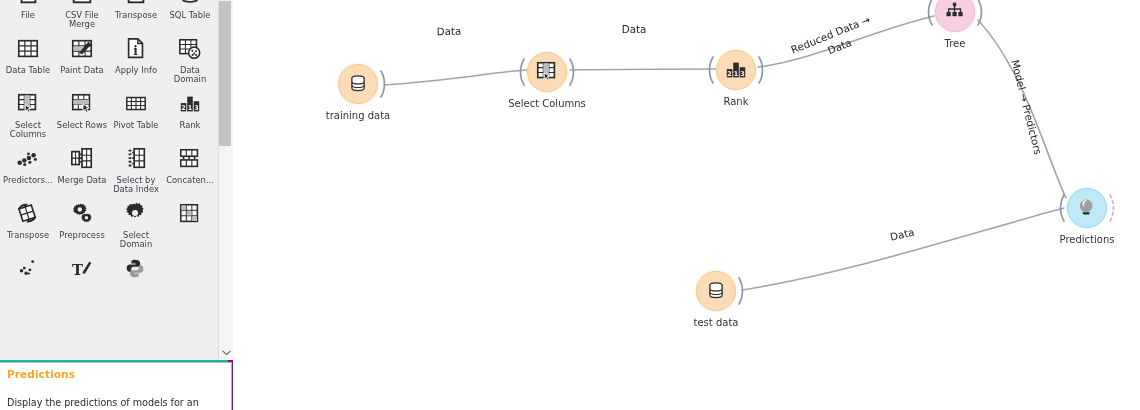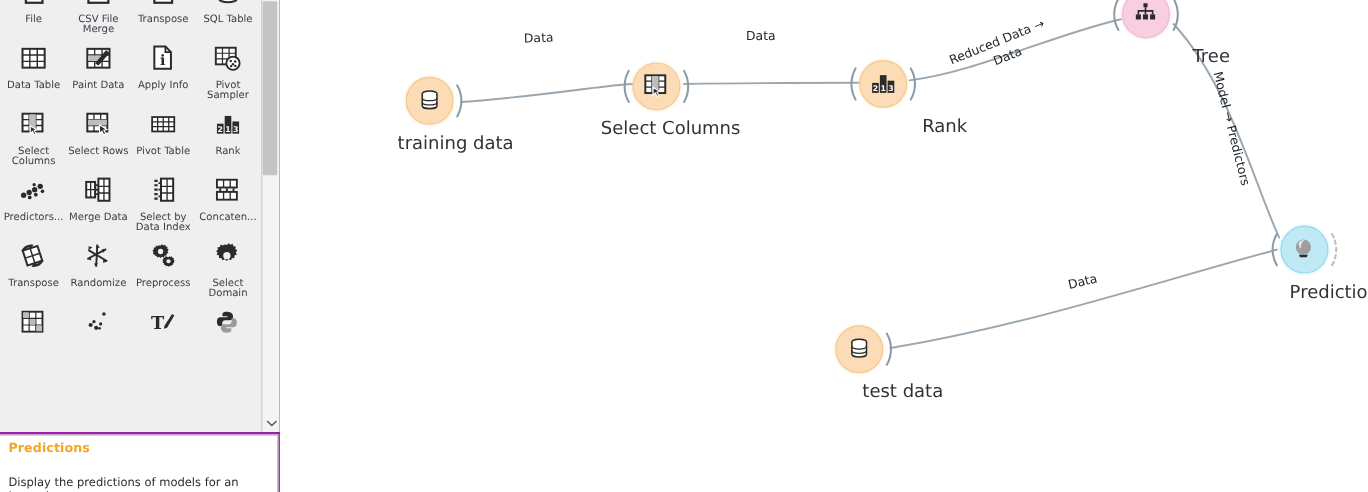--- a/index.html
+++ b/index.html
@@ -7,22 +7,22 @@
     width:1140px;height:410px;overflow:hidden;
     background:#ffffff;
     font-family:"DejaVu Sans","Liberation Sans",sans-serif;
     -webkit-font-smoothing:antialiased;
   }
   #app{position:relative;width:1140px;height:410px;}
 
   
   #sidebar{
     position:absolute;left:0;top:0;width:233px;height:410px;
-    background:#a21caf;
-    border-right:1px solid #701a75;
+    background:#14b8a6;
+    border-right:5px solid #701a75;
     box-sizing:border-box;
   }
   #widget-grid{
     position:absolute;left:0;top:0;width:218px;height:360px;
     overflow:hidden;
     background:#efefef;
   }
   .grid-inner{
     position:relative;
     width:218px;
@@ -110,22 +110,22 @@
   .node-glow{
     position:absolute;left:-22px;top:-22px;width:44px;height:44px;border-radius:50%;
   }
   .glow-orange{background:radial-gradient(circle,rgba(250,210,160,.55) 55%,rgba(250,210,160,0) 72%);}
   .glow-pink{background:radial-gradient(circle,rgba(244,190,216,.55) 55%,rgba(244,190,216,0) 72%);}
   .glow-blue{background:radial-gradient(circle,rgba(170,226,243,.55) 55%,rgba(170,226,243,0) 72%);}
   .node-caption{
     position:absolute;
     left:-70px;
     width:140px;
-    text-align:right;
-    font-size:15px;
+    text-align:center;
+    font-size:10px;
     color:#2f3338;
     white-space:nowrap;
   }
   .node-ico svg{display:block;}
   .port{position:absolute;pointer-events:none;}
 </style>
 </head>
 <body>
 
 <div id="app">
@@ -207,21 +207,21 @@
                 <rect x="2" y="3" width="18" height="15" fill="#fff" stroke="#2b2b2b" stroke-width="1.7"></rect>
                 <path d="M2 8 h18 M2 13 h18 M8 3 v15 M14 3 v15" stroke="#2b2b2b" stroke-width="1.1"></path>
                 <circle cx="17.5" cy="17" r="6" fill="#fff" stroke="#2b2b2b" stroke-width="1.7"></circle>
                 <circle cx="15.5" cy="15" r="1.1" fill="#2b2b2b"></circle>
                 <circle cx="19.5" cy="15.5" r="1.1" fill="#2b2b2b"></circle>
                 <circle cx="17.5" cy="18" r="1.1" fill="#2b2b2b"></circle>
                 <circle cx="15.8" cy="19.6" r="1.1" fill="#2b2b2b"></circle>
                 <circle cx="19.6" cy="19.4" r="1.1" fill="#2b2b2b"></circle>
               </svg>
             </div>
-            <div class="widget-label">Pivot Sampler</div>
+            <div class="widget-label">Data Domain</div>
           </div>
           <div class="widget-cell">
             <div class="widget-ico">
               <svg width="24" height="24" viewBox="0 0 26 26">
                 <rect x="3" y="3" width="18" height="16" fill="#fff" stroke="#2b2b2b" stroke-width="1.8"></rect>
                 <path d="M3 8.3 h18 M3 13.6 h18 M9 3 v16 M15 3 v16" stroke="#2b2b2b" stroke-width="1.2"></path>
                 <rect x="9" y="3.6" width="6" height="15" fill="#bdbdbd"></rect>
                 <path d="M10 14 l0 7 2-2 1.5 3 1.6-.9 -1.6-3 2.5-.6z" fill="#2b2b2b" stroke="#fff" stroke-width="1"></path>
               </svg>
             </div>
@@ -315,38 +315,20 @@
               <svg width="24" height="24" viewBox="0 0 26 26">
                 <g transform="rotate(-18 12 12)">
                   <rect x="5" y="5" width="14" height="14" fill="#fff" stroke="#2b2b2b" stroke-width="1.8"></rect>
                   <path d="M12 5 v14 M5 12 h14" stroke="#2b2b2b" stroke-width="1.3"></path>
                 </g>
                 <path d="M3 8 a9 9 0 0 1 8-5 l-1.5 3" fill="none" stroke="#2b2b2b" stroke-width="2.2"></path>
                 <path d="M21 16 a9 9 0 0 1-8 5 l1.5-3" fill="none" stroke="#2b2b2b" stroke-width="2.2"></path>
               </svg>
             </div>
             <div class="widget-label">Transpose</div>
-          </div>
-          <div class="widget-cell">
-            <div class="widget-ico">
-              <svg width="24" height="24" viewBox="0 0 26 26">
-                <g stroke="#2b2b2b" stroke-width="1.7" fill="none">
-                  <path d="M3 15 L20 6"></path>
-                  <path d="M4 7 L21 17"></path>
-                  <path d="M12 2 L11 22"></path>
-                </g>
-                <path d="M20 6 l-4 .2 1.4 3.2z" fill="#2b2b2b"></path>
-                <path d="M3 15 l3.6 1.4 -.6-3.4z" fill="#2b2b2b"></path>
-                <path d="M21 17 l-3.6 1.7 -.2-3.5z" fill="#2b2b2b"></path>
-                <path d="M4 7 l.2-3.6 3.4 1z" fill="#2b2b2b"></path>
-                <path d="M11 22 l-2.2-3 3.6-.2z" fill="#2b2b2b"></path>
-                <path d="M12 2 l2.3 2.9 -3.6.3z" fill="#2b2b2b"></path>
-              </svg>
-            </div>
-            <div class="widget-label">Randomize</div>
           </div>
           <div class="widget-cell">
             <div class="widget-ico">
               <svg width="24" height="24" viewBox="0 0 26 26">
                 <path d="M9 2.5 l1.6.5 1.1-1.3 1.5 1 1.5-.7.5 1.7 1.7.2-.3 1.7 1.4 1-1.1 1.4.8 1.5-1.7.7v1.7l-1.7.1-.8 1.6-1.6-.7-1.3 1.2-1.3-1.2-1.6.7-.8-1.6-1.7-.1V11l-1.7-.7.8-1.5L3.2 7.4l1.4-1-.3-1.7 1.7-.2.5-1.7 1.5.7z" fill="#2b2b2b"></path>
                 <circle cx="10.6" cy="8.2" r="2.4" fill="#efefef"></circle>
                 <path d="M16.5 13 l1.2.4.9-1 1.1.8 1.2-.6.4 1.3 1.3.2-.2 1.3 1 .8-.8 1 .6 1.2-1.3.5v1.3l-1.3.1-.6 1.2-1.2-.5-1 .9-1-.9-1.2.5-.6-1.2-1.3-.1v-1.3l-1.3-.5.6-1.2-.8-1 1-.8-.2-1.3 1.3-.2.4-1.3z" fill="#2b2b2b"></path>
                 <circle cx="17.8" cy="17" r="1.9" fill="#efefef"></circle>
               </svg>
             </div>

